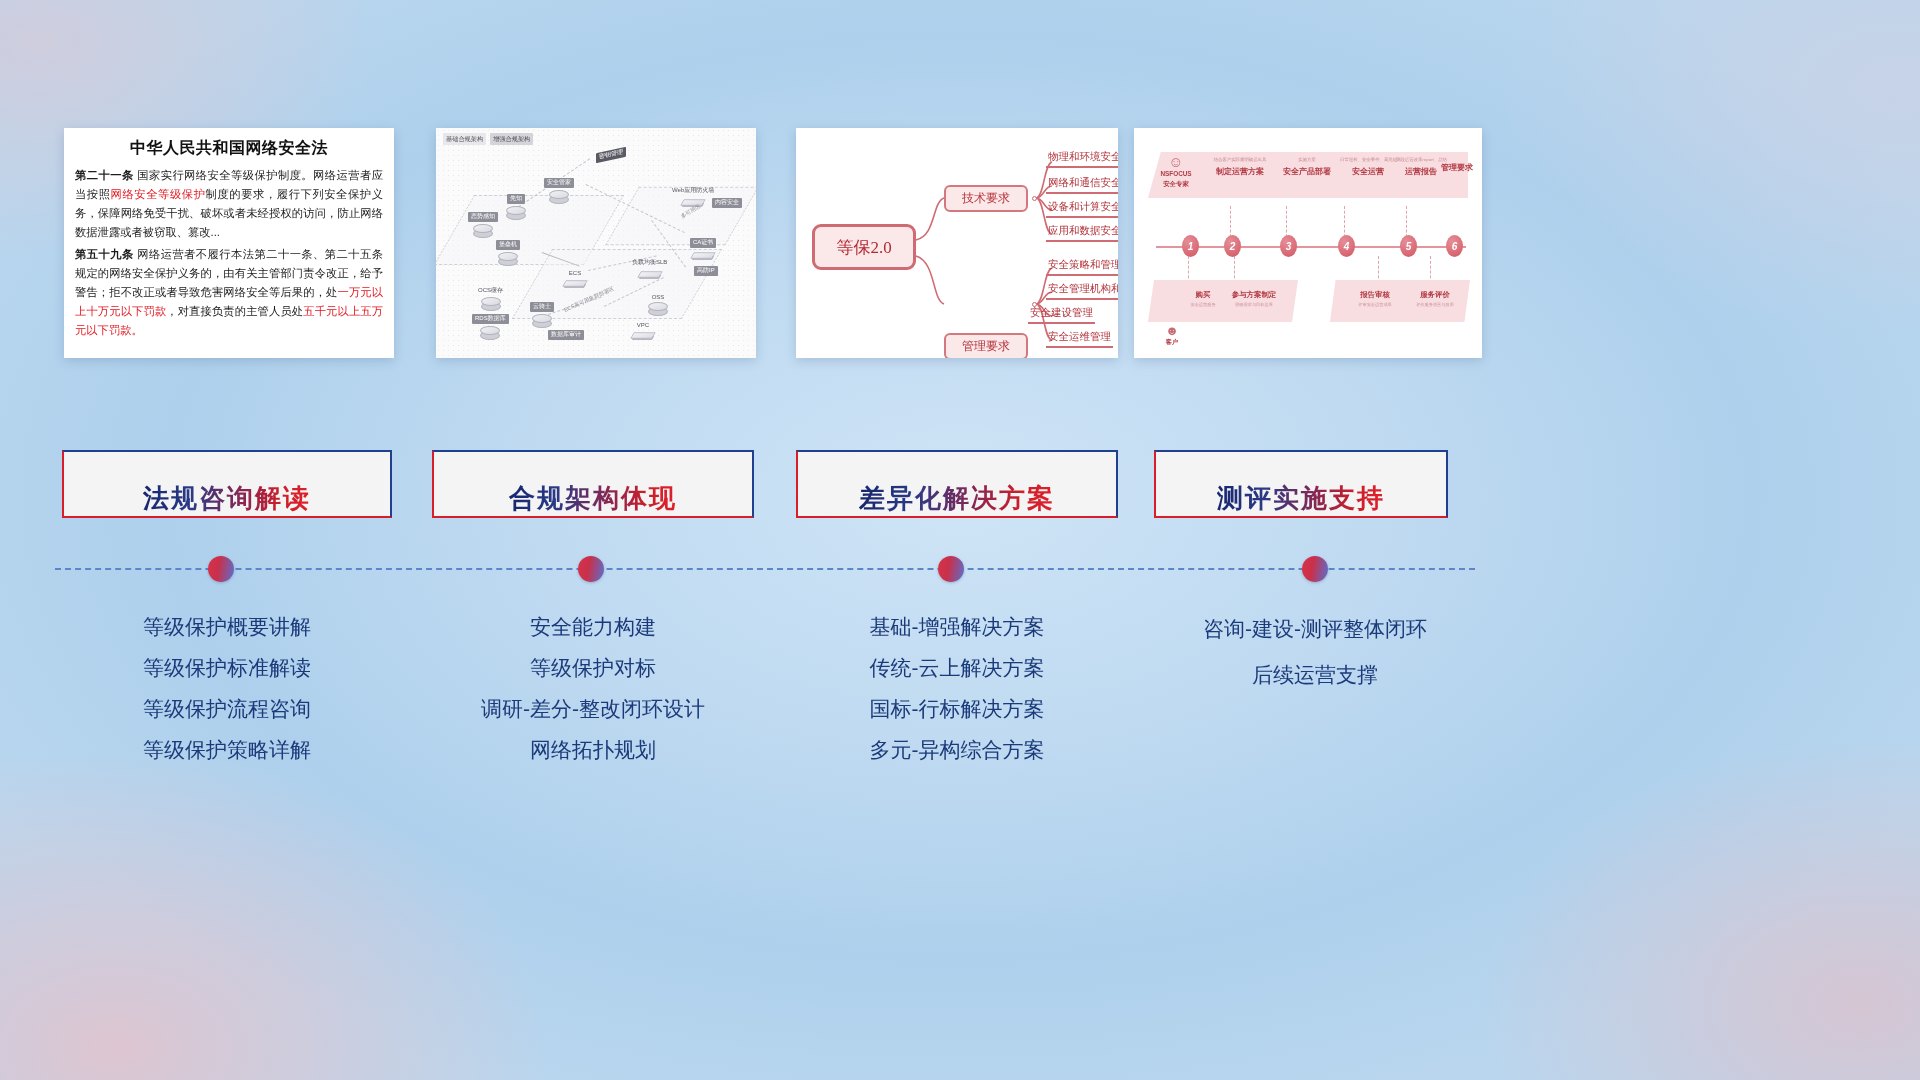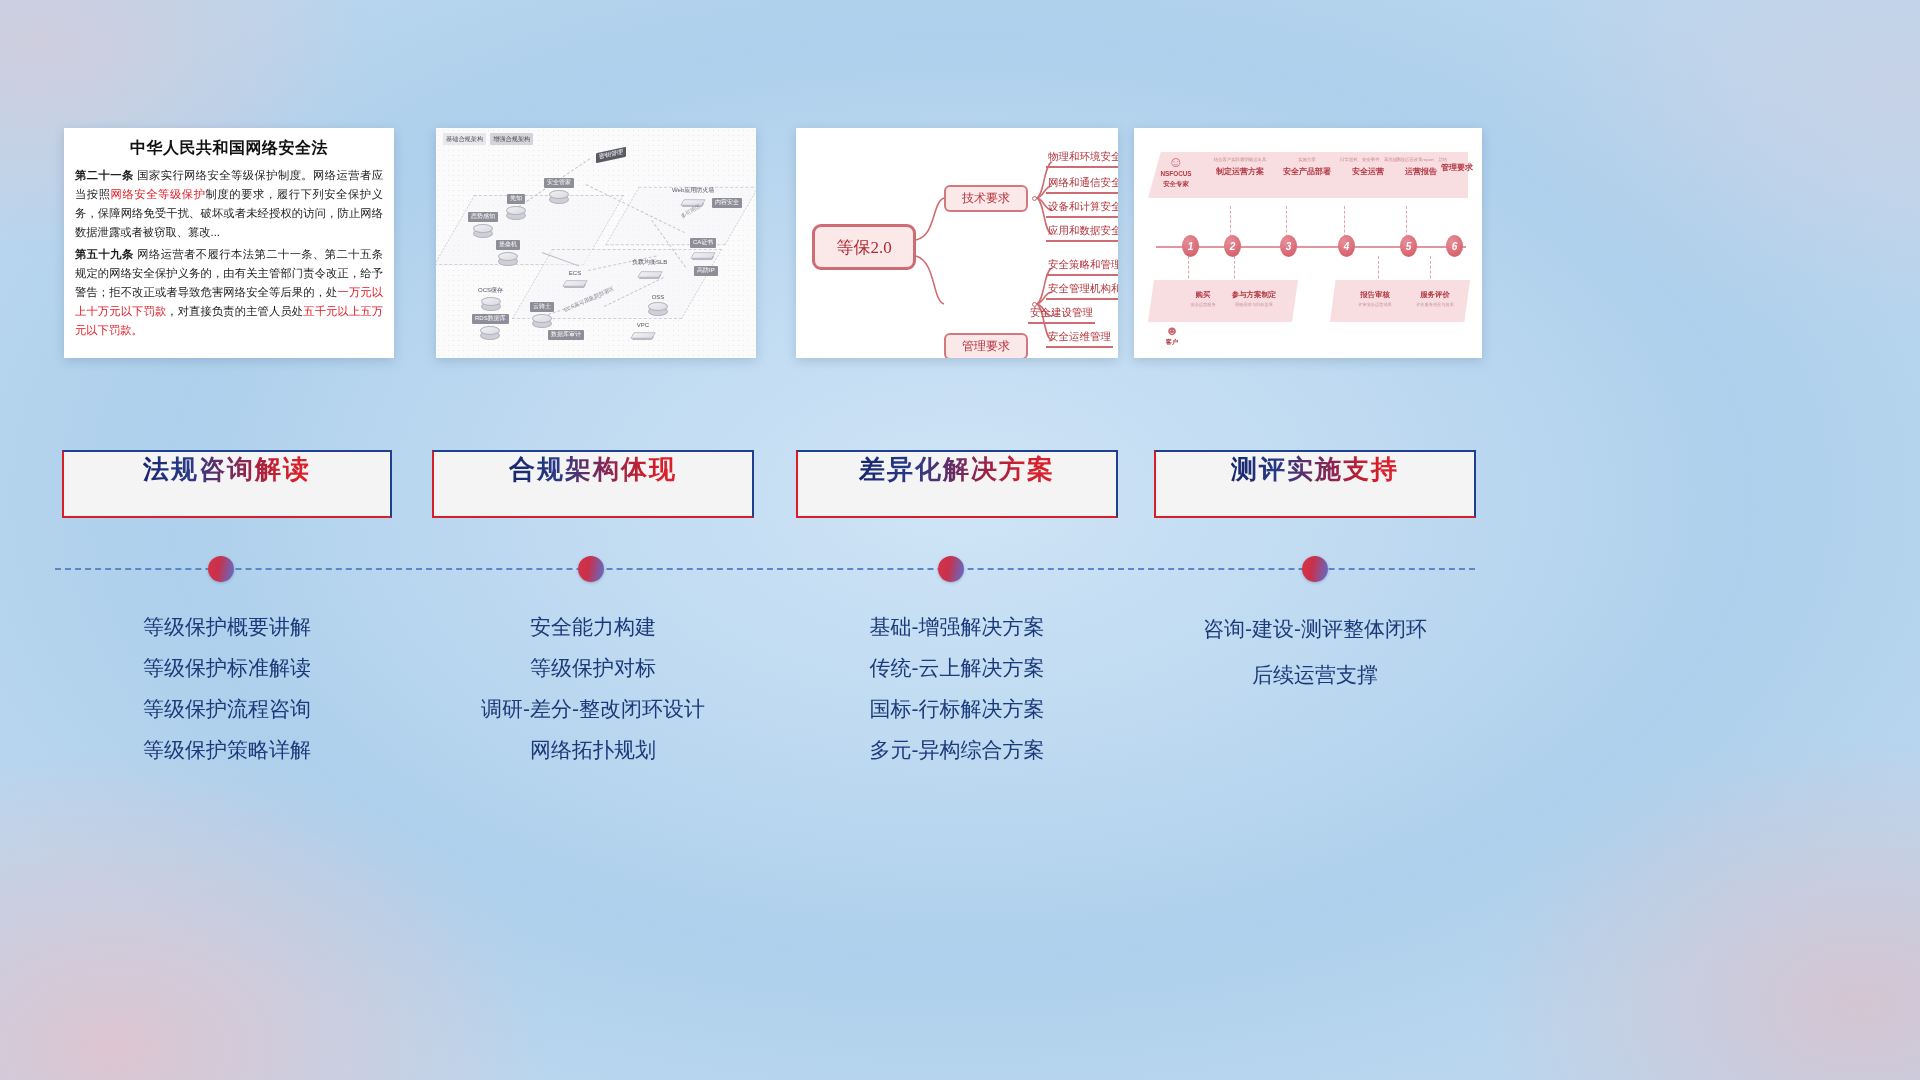--- a/index.html
+++ b/index.html
@@ -132,26 +132,26 @@
 
   
   .heads { position:absolute; left:0; top:0; width:1920px; height:1080px; }
   .head-box {
     position:absolute; top:450px; height:68px;
     background:#f4f4f4;
     border-top:2px solid #1f3f8f;
     border-right:2px solid #1f3f8f;
     border-left:2px solid #d81e28;
     border-bottom:2px solid #d81e28;
-    display:flex; align-items:flex-start; justify-content:center;
+    display:flex; align-items:flex-end; justify-content:center;
   }
   .head-box.h1 { left:62px;   width:330px; }
   .head-box.h2 { left:432px;  width:322px; }
   .head-box.h3 { left:796px;  width:322px; }
-  .head-box.h4 { left:1154px; width:322px; }
+  .head-box.h4 { left:1154px; width:294px; }
   .head-txt {
     font-size:26px; font-weight:bold; letter-spacing:2px;
     background:linear-gradient(90deg,#16266e 0%,#2b3a86 28%,#8b2550 60%,#cc1f2a 82%,#e0202b 100%);
     -webkit-background-clip:text; background-clip:text;
     -webkit-text-fill-color:transparent; color:#8b2550;
   }
 
   
   .tl-line {
     position:absolute; left:55px; top:568px; width:1420px; height:0;

